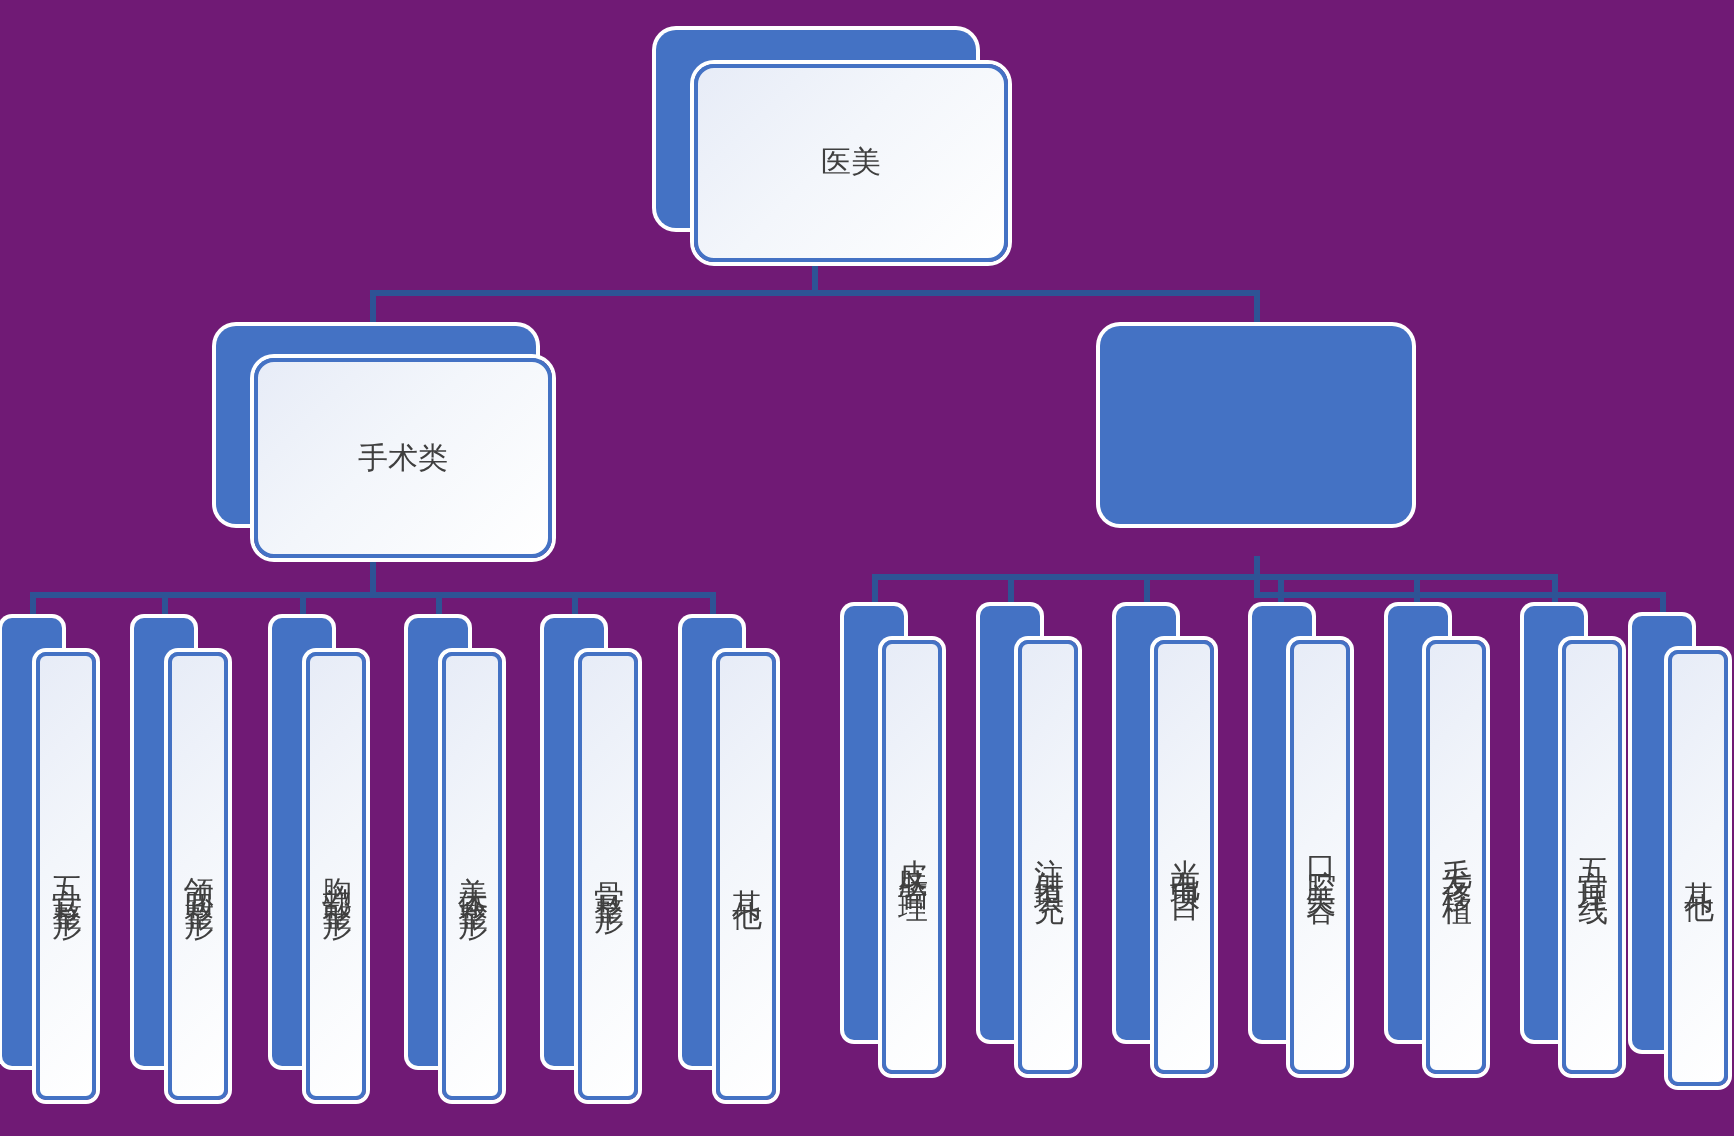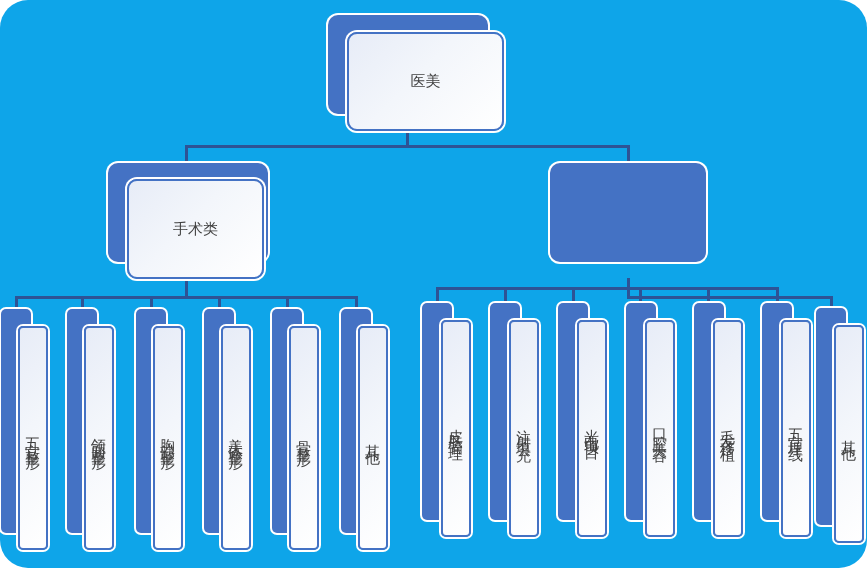--- a/index.html
+++ b/index.html
@@ -1,19 +1,18 @@
 <!DOCTYPE html>
 <html><head>
 <meta charset="utf-8">
 <style>
   html,body{margin:0;padding:0;background:#ffffff;}
   #stage{
-    position:relative;width:867px;height:568px;background:#0ea5e9;overflow:hidden;
+    position:relative;width:867px;height:568px;background:#701a75;overflow:hidden;
     font-family:"Liberation Sans",sans-serif;
-    border-radius:28px;
   }
   
   .ln{position:absolute;background:#2e5395;}
   .ln-h{height:3px;}
   .ln-v{width:3px;}
   
   .back{
     position:absolute;background:#4472c4;border-radius:10px;
     box-shadow:0 0 0 2px #ffffff;
   }
@@ -60,21 +59,21 @@
   <div class="ln ln-v" style="left:776px;top:287px;height:17px;"></div>
   <div class="ln ln-h" style="left:627px;top:296px;width:206px;"></div>
   <div class="ln ln-v" style="left:830px;top:296px;height:13px;"></div>
 
   <div class="back" style="left:328px;top:15px;width:160px;height:99px;"></div>
   <div class="front" style="left:347px;top:32px;width:157px;height:99px;">
     <span>医美</span>
   </div>
 
   <div class="back" style="left:108px;top:163px;width:160px;height:99px;"></div>
-  <div class="front" style="left:127px;top:179px;width:137px;height:100px;">
+  <div class="front" style="left:127px;top:179px;width:149px;height:100px;">
     <span>手术类</span>
   </div>
 
   <div class="back" style="left:550px;top:163px;width:156px;height:99px;"></div>
 
   <div class="back leaf-back" style="left:1px;top:309px;width:30px;height:224px;"></div>
   <div class="front leaf-front" style="left:18px;top:326px;width:30px;height:224px;">
     <span class="vtext">五官整形</span>
   </div>
 

